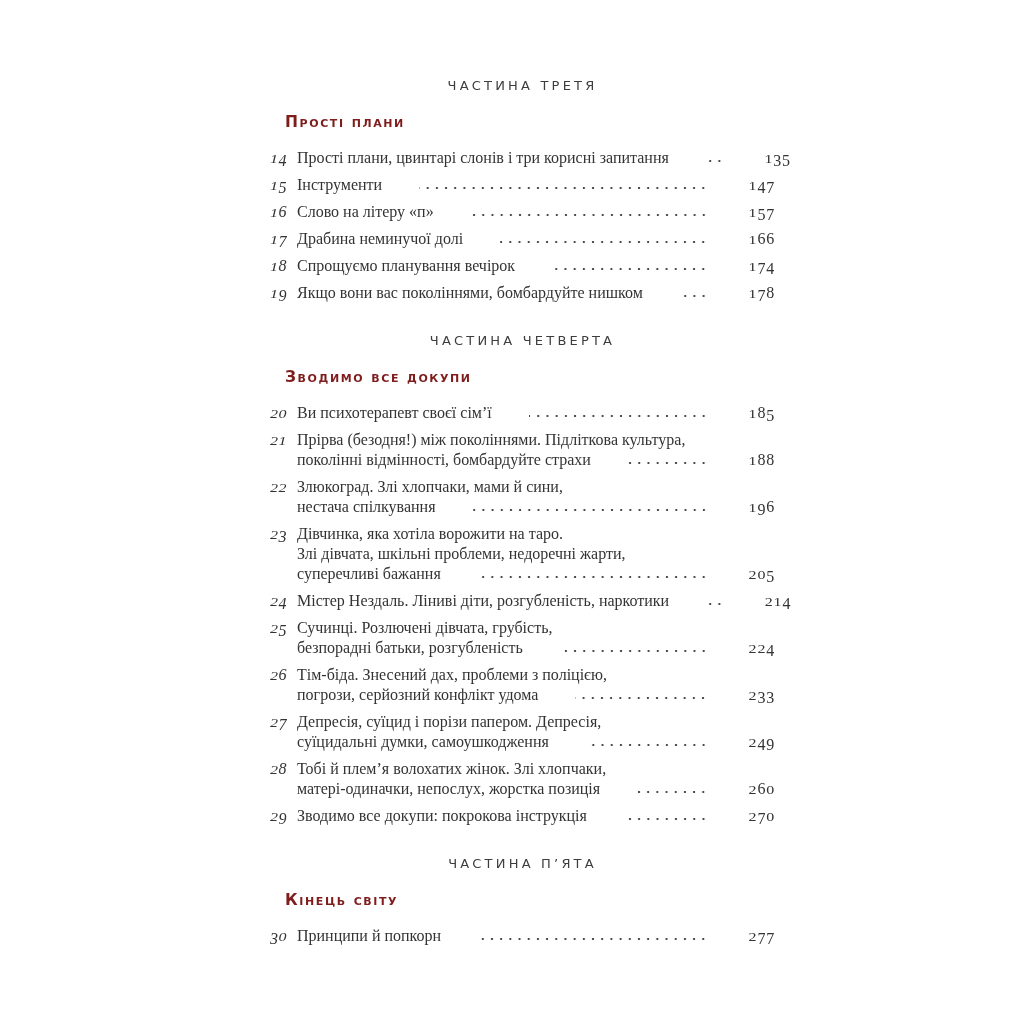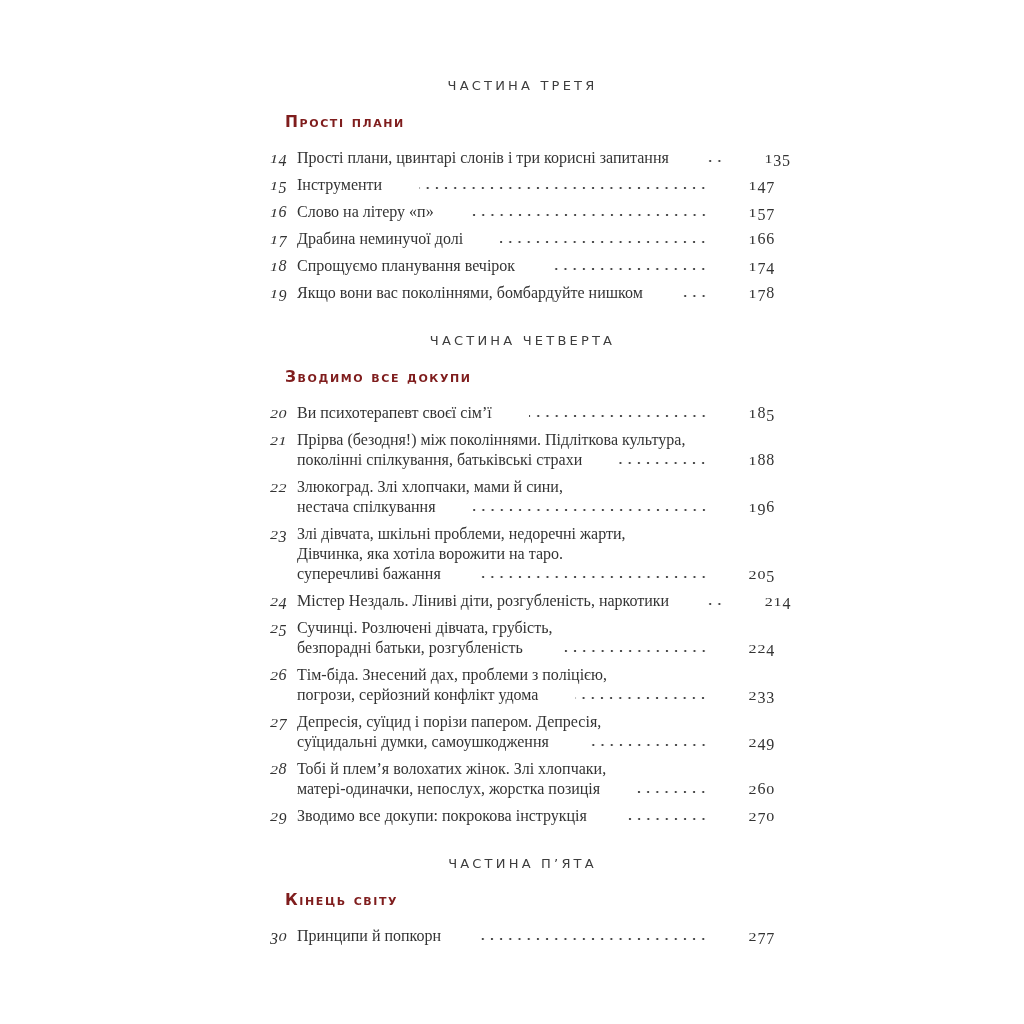--- a/index.html
+++ b/index.html
@@ -169,42 +169,42 @@
                 <span class="leader"></span>
                 <span class="pg osf"><span class="dx">1</span><span class="da">8</span><span class="dd">5</span></span>
               </div>
             </div>
           </div>
           <div class="entry">
             <span class="num osf"><span class="dx">2</span><span class="dx">1</span></span>
             <div class="ebody">
               <div class="line">Прірва (безодня!) між поколіннями. Підліткова культура,</div>
               <div class="line last">
-                <span class="txt">поколінні спілкування, батьківські страхи</span>
+                <span class="txt">поколінні відмінності, бомбардуйте страхи</span>
                 <span class="leader"></span>
                 <span class="pg osf"><span class="dx">1</span><span class="da">8</span><span class="da">8</span></span>
               </div>
             </div>
           </div>
           <div class="entry">
             <span class="num osf"><span class="dx">2</span><span class="dx">2</span></span>
             <div class="ebody">
               <div class="line">Злюкоград. Злі хлопчаки, мами й сини,</div>
               <div class="line last">
                 <span class="txt">нестача спілкування</span>
                 <span class="leader"></span>
                 <span class="pg osf"><span class="dx">1</span><span class="dd">9</span><span class="da">6</span></span>
               </div>
             </div>
           </div>
           <div class="entry">
             <span class="num osf"><span class="dx">2</span><span class="dd">3</span></span>
             <div class="ebody">
+              <div class="line">Дівчинка, яка хотіла ворожити на таро.</div>
               <div class="line">Злі дівчата, шкільні проблеми, недоречні жарти,</div>
-              <div class="line">Дівчинка, яка хотіла ворожити на таро.</div>
               <div class="line last">
                 <span class="txt">суперечливі бажання</span>
                 <span class="leader"></span>
                 <span class="pg osf"><span class="dx">2</span><span class="dx">0</span><span class="dd">5</span></span>
               </div>
             </div>
           </div>
           <div class="entry">
             <span class="num osf"><span class="dx">2</span><span class="dd">4</span></span>
             <div class="ebody">

